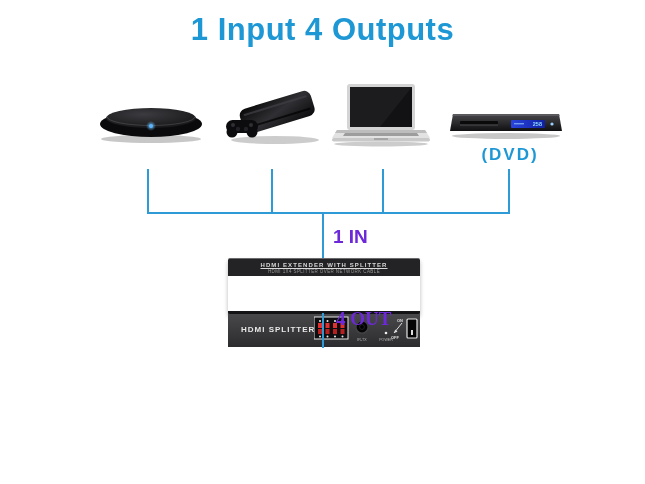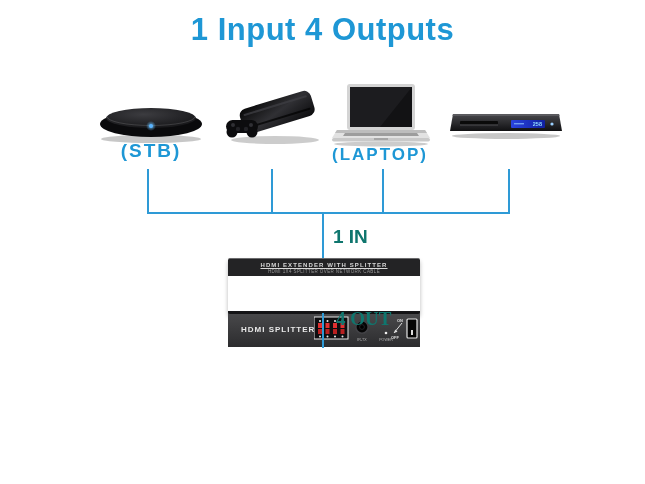--- a/index.html
+++ b/index.html
@@ -23,21 +23,21 @@
   .v3{left:382px;top:169px;height:44px;} .v4{left:508px;top:169px;height:44px;}
   .hbtop{left:147px;top:212px;width:363px;}
   .stemtop{left:322px;top:213px;height:46px;}
   .stembot{left:322px;top:313px;height:45px;}
   .hbbot{left:147px;top:356px;width:349px;}
   .d1{left:147px;top:357px;height:13px;} .d2{left:263px;top:357px;height:13px;}
   .d3{left:379px;top:357px;height:13px;} .d4{left:494px;top:357px;height:13px;}
   .x1{left:147px;top:394px;height:11px;} .x2{left:263px;top:394px;height:11px;}
   .x3{left:379px;top:394px;height:11px;} .x4{left:494px;top:394px;height:11px;}
 
-  .io-label{position:absolute;font-size:19px;font-weight:bold;color:#0f766e;}
+  .io-label{position:absolute;font-size:19px;font-weight:bold;color:#6d28d9;}
   .in-label{left:333px;top:226px;}
   .out-label{left:336px;top:308px;font-family:Liberation Serif, serif;}
 
   
   .splitter{position:absolute;left:228px;top:258px;width:192px;height:56px;
     border-radius:2px;box-shadow:0 3px 4px rgba(0,0,0,.28);}
   .sp-top{position:absolute;left:0;top:0;width:100%;height:18px;background:#232325;
     border-top:1px solid #6a6a6c;border-radius:2px 2px 0 0;text-align:center;box-sizing:border-box;}
   .sp-top-title{font-size:6px;font-weight:bold;color:#d8d8d8;letter-spacing:1.1px;
     text-decoration:underline;margin-top:3px;}
@@ -164,22 +164,21 @@
     <path d="M5,4 L111,4 L114,21 L2,21 Z" fill="url(#dvdG)"></path>
     <path d="M5,4 L111,4 L111.5,6 L4.5,6 Z" fill="#5a5a5e"></path>
     <rect x="12" y="11" width="38" height="3.5" rx="1" fill="#0a0a0a"></rect>
     <rect x="12" y="14.5" width="38" height="1" fill="#4a4a4e"></rect>
     <rect x="63" y="10" width="34" height="8" rx="1" fill="url(#dispG)"></rect>
     <rect x="66" y="13" width="10" height="1.4" fill="#6f9cf0"></rect>
     <text x="94" y="16.2" font-size="5.5" fill="#8fd8ff" text-anchor="end" font-weight="bold">258</text>
     <circle cx="104" cy="14" r="1.6" fill="#9ad0ff"></circle>
   </svg>
 
-  <div class="dev-label lbl-stb">(STB)</div>
-  <div class="dev-label lbl-laptop">(LAPTOP)</div>
+  <div class="dev-label lbl-dvd">(DVD)</div>
 
   <div class="vline v1"></div>
   <div class="vline v2"></div>
   <div class="vline v3"></div>
   <div class="vline v4"></div>
   <div class="hline hbtop"></div>
   <div class="vline stemtop"></div>
   <div class="io-label in-label">1 IN</div>
 
   <div class="splitter">

